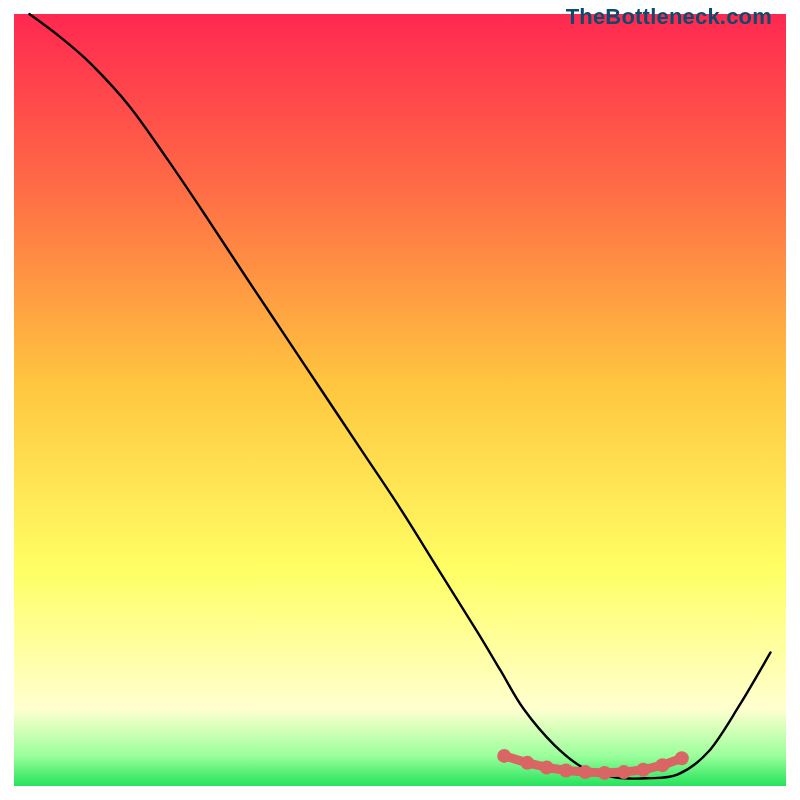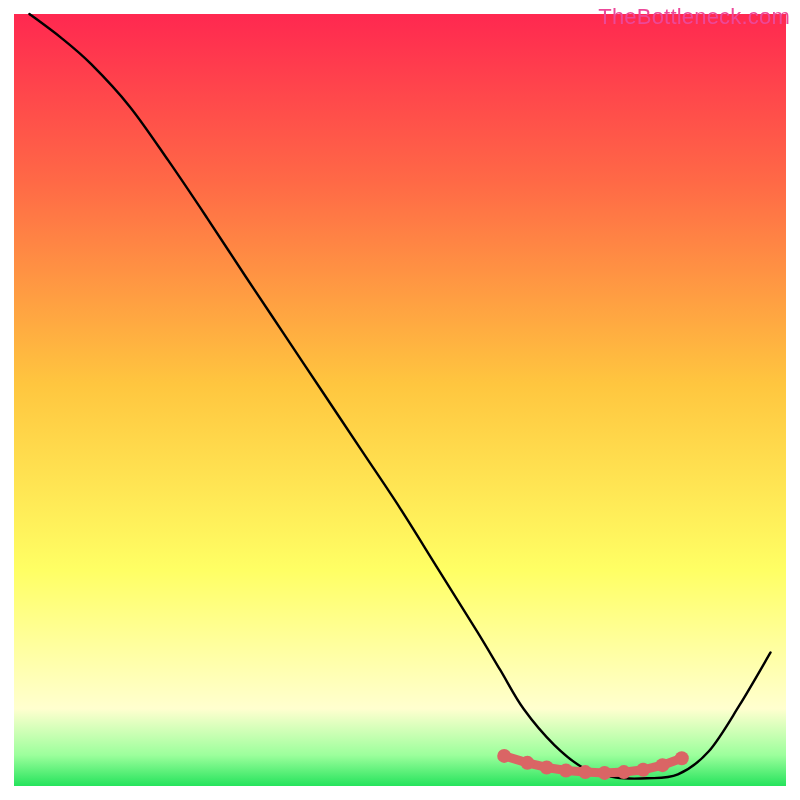--- a/index.html
+++ b/index.html
@@ -19,24 +19,24 @@
   svg.chart {
     position: absolute;
     inset: 0;
     width: 800px;
     height: 800px;
     display: block;
   }
   .watermark {
     position: absolute;
     top: 4px;
-    right: 10px;
+    right: 28px;
     font-size: 22px;
-    font-weight: 400;
-    color: #ec4899;
+    font-weight: 700;
+    color: #0c4a6e;
     letter-spacing: 0.2px;
     user-select: none;
   }
 </style>
 </head>
 <body>
 
 <div class="stage">
 
   <svg class="chart" viewBox="0 0 800 800" preserveAspectRatio="none">

